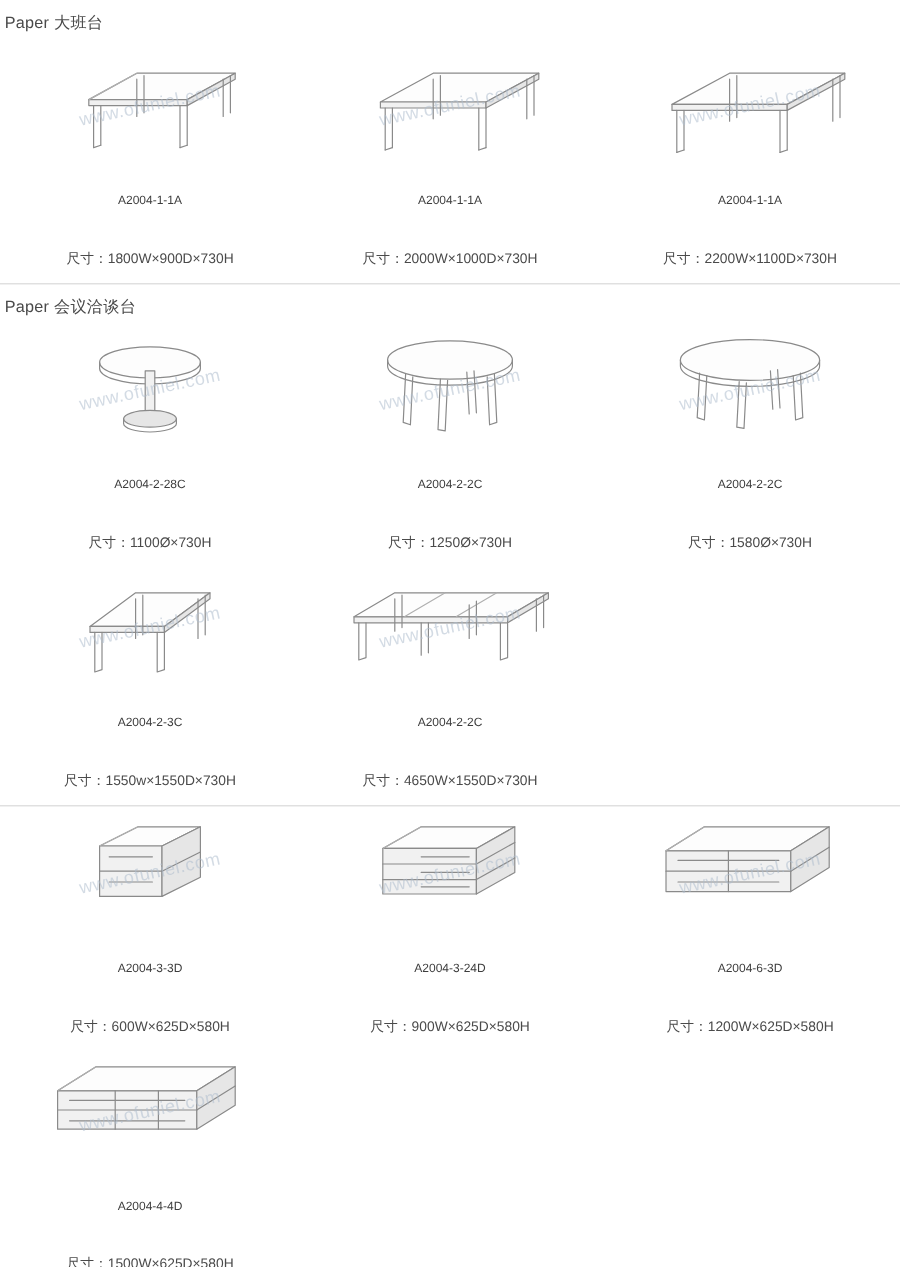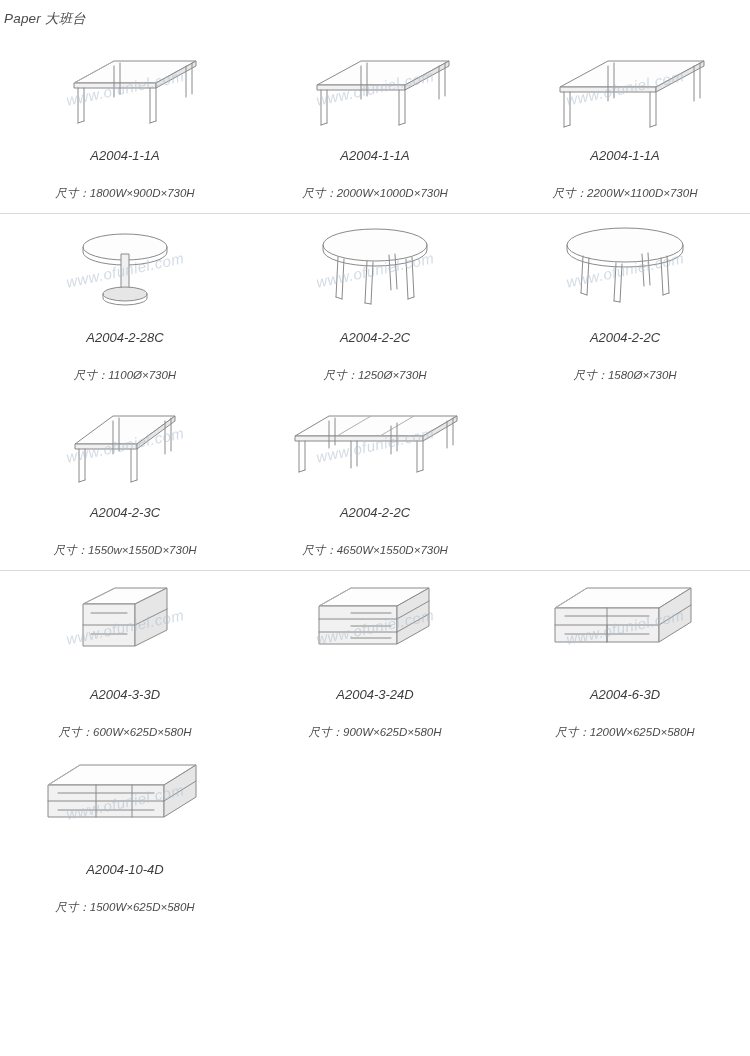--- a/index.html
+++ b/index.html
@@ -18,21 +18,20 @@
   }
 
   .page {
     width: 750px;
     position: relative;
   }
 
   .section {
     position: relative;
     padding-bottom: 6px;
-    font-style: italic;
   }
   .section + .section {
     border-top: 1px solid #d9d9d9;
   }
 
   .section-title {
     font-size: 13.5px;
     color: #4a4a4a;
     padding: 10px 0 4px 4px;
     letter-spacing: 0.2px;
@@ -71,30 +70,30 @@
     transform: translate(-50%, -50%) rotate(-12deg);
     font-size: 15px;
     color: rgba(175, 190, 205, 0.55);
     font-family: "Liberation Sans", sans-serif;
     white-space: nowrap;
     pointer-events: none;
     letter-spacing: 0.5px;
   }
 
   .code {
-    font-size: 13px;
+    font-size: 10px;
     color: #3d3d3d;
-    margin-top: 12px;
+    margin-top: 24px;
     text-align: center;
     line-height: 16px;
   }
   .spec {
     font-size: 11.5px;
     color: #4a4a4a;
-    margin-top: 22px;
+    margin-top: 33px;
     text-align: center;
     line-height: 15px;
   }
 
   
   .ln {
     fill: none;
     stroke: #8a8a8a;
     stroke-width: 1;
     stroke-linejoin: round;
@@ -188,20 +187,21 @@
           <div class="watermark">www.ofuniel.com</div>
         </div>
         <div class="code">A2004-1-1A</div>
         <div class="spec">尺寸：2200W×1100D×730H</div>
       </div>
 
     </div>
   </div>
 
   <div class="section">
+    <div class="section-title">Paper 会议洽谈台</div>
     <div class="grid">
 
       <div class="cell">
         <div class="figure">
           <svg width="130" height="95" viewBox="0 0 130 95">
             <ellipse class="fillw" cx="65" cy="26" rx="42" ry="13"></ellipse>
             <path class="ln" d="M23,26 L23,31 A42,13 0 0 0 107,31 L107,26"></path>
             <rect class="fillg" x="61" y="33" width="8" height="38"></rect>
             <ellipse class="fillgg" cx="65" cy="73" rx="22" ry="7"></ellipse>
             <path class="ln" d="M43,73 L43,77 A22,7 0 0 0 87,77 L87,73"></path>
@@ -346,20 +346,20 @@
             <polygon class="fillg" points="8,30 124,30 124,62 8,62"></polygon>
             <polygon class="fillgg" points="124,30 156,10 156,42 124,62"></polygon>
             <path class="ln" d="M8,46 L124,46"></path>
             <path class="ln" d="M124,46 L156,26"></path>
             <path class="ln" d="M56,30 L56,62 M92,30 L92,62"></path>
             <path class="ln" d="M18,38 L114,38 M18,55 L114,55"></path>
             <path class="ln-l" d="M40,10 L8,30"></path>
           </svg>
           <div class="watermark">www.ofuniel.com</div>
         </div>
-        <div class="code">A2004-10-4D</div>
+        <div class="code">A2004-4-4D</div>
         <div class="spec">尺寸：1500W×625D×580H</div>
       </div>
 
     </div>
   </div>
 
 </div>
 
 </body></html>

